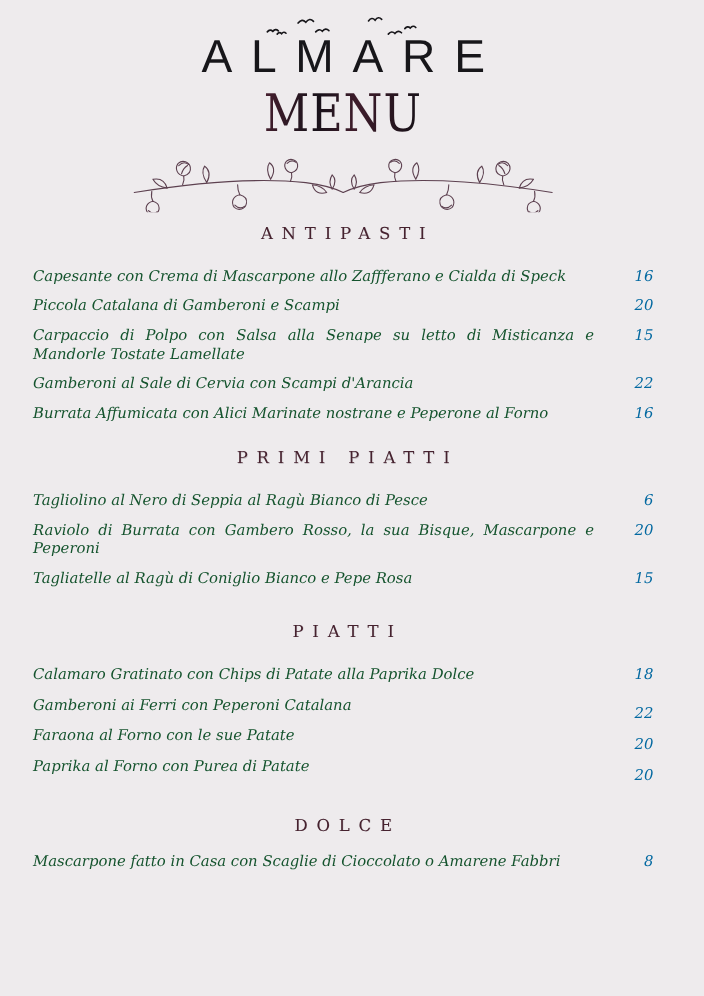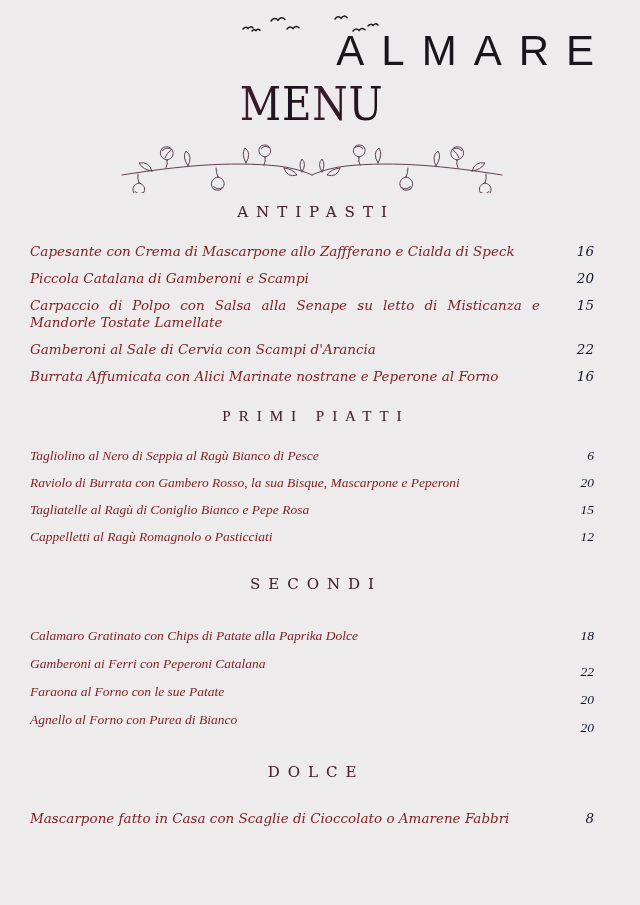--- a/index.html
+++ b/index.html
@@ -7,21 +7,21 @@
   body {
     width: 640px; height: 905px;
     background: #eeebed;
     font-family: "DejaVu Serif", serif;
     overflow: hidden;
     -webkit-font-smoothing: antialiased;
   }
   .page { padding: 12px 46px 0 30px; }
 
   
-  .hero { text-align: right; }
+  .hero { text-align: center; }
   .birds { display: block; margin: 0 auto -8px auto; }
   .birds path { fill: none; stroke: #17161a; stroke-width: 1.5; stroke-linecap: round; }
 
   .title {
     margin: 0 -17px 0 0;
     font-family: "Liberation Sans", sans-serif;
     font-weight: 400;
     font-size: 42px;
     line-height: 1.0;
     letter-spacing: 17px;
@@ -55,46 +55,46 @@
     margin: 0 -8px 0 0;
     text-align: center;
     font-weight: 400;
     font-size: 15px;
     line-height: 22px;
     letter-spacing: 8px;
     color: #46222f;
     text-shadow: 0.4px 0.4px 0.6px rgba(120,110,118,0.35);
   }
   section.sec-antipasti { margin-top: 8px; }
-  section.sec-primi    { margin-top: 20px; font-family: Liberation Serif, serif; }
+  section.sec-primi    { margin-top: 20px; }
   section.sec-secondi  { margin-top: 28px; }
   section.sec-dolce    { margin-top: 33px; }
 
   .items { margin-top: 20px; }
-  .sec-secondi .items { margin-top: 32px; font-family: Liberation Serif, serif; }
-  .sec-dolce .items   { margin-top: 27px; }
+  .sec-secondi .items { margin-top: 20px; }
+  .sec-dolce .items   { margin-top: 14px; }
 
   .row { display: flex; align-items: flex-start; margin-bottom: 10px; }
   .sec-secondi .row { margin-bottom: 11px; }
   .item-name {
     flex: 1;
     padding-right: 20px;
     font-style: italic;
     font-size: 13.5px;
     line-height: 17px;
-    color: #7f1d1d;
+    color: #14532d;
     text-align: justify;
   }
   .item-price {
     width: 34px;
     text-align: right;
     font-style: italic;
     font-size: 13.5px;
     line-height: 17px;
-    color: #0f172a;
+    color: #0369a1;
   }
   
   .sec-secondi .row:nth-child(n+2) .item-price { transform: translateY(8px); }
 </style>
 </head>
 <body>
 
 <div class="page">
 
   <div class="hero">
@@ -177,44 +177,40 @@
         <div class="item-price">6</div>
       </div>
       <div class="row">
         <div class="item-name">Raviolo di Burrata con Gambero Rosso, la sua Bisque, Mascarpone e Peperoni</div>
         <div class="item-price">20</div>
       </div>
       <div class="row">
         <div class="item-name">Tagliatelle al Ragù di Coniglio Bianco e Pepe Rosa</div>
         <div class="item-price">15</div>
       </div>
-      <div class="row">
-        <div class="item-name">Cappelletti al Ragù Romagnolo o Pasticciati</div>
-        <div class="item-price">12</div>
-      </div>
     </div>
   </section>
 
   <section class="sec-secondi">
-    <h2 class="sec-title">SECONDI</h2>
+    <h2 class="sec-title">PIATTI</h2>
     <div class="items">
       <div class="row">
         <div class="item-name">Calamaro Gratinato con Chips di Patate alla Paprika Dolce</div>
         <div class="item-price">18</div>
       </div>
       <div class="row">
         <div class="item-name">Gamberoni ai Ferri con Peperoni Catalana</div>
         <div class="item-price">22</div>
       </div>
       <div class="row">
         <div class="item-name">Faraona al Forno con le sue Patate</div>
         <div class="item-price">20</div>
       </div>
       <div class="row">
-        <div class="item-name">Agnello al Forno con Purea di Bianco</div>
+        <div class="item-name">Paprika al Forno con Purea di Patate</div>
         <div class="item-price">20</div>
       </div>
     </div>
   </section>
 
   <section class="sec-dolce">
     <h2 class="sec-title">DOLCE</h2>
     <div class="items">
       <div class="row">
         <div class="item-name">Mascarpone fatto in Casa con Scaglie di Cioccolato o Amarene Fabbri</div>

